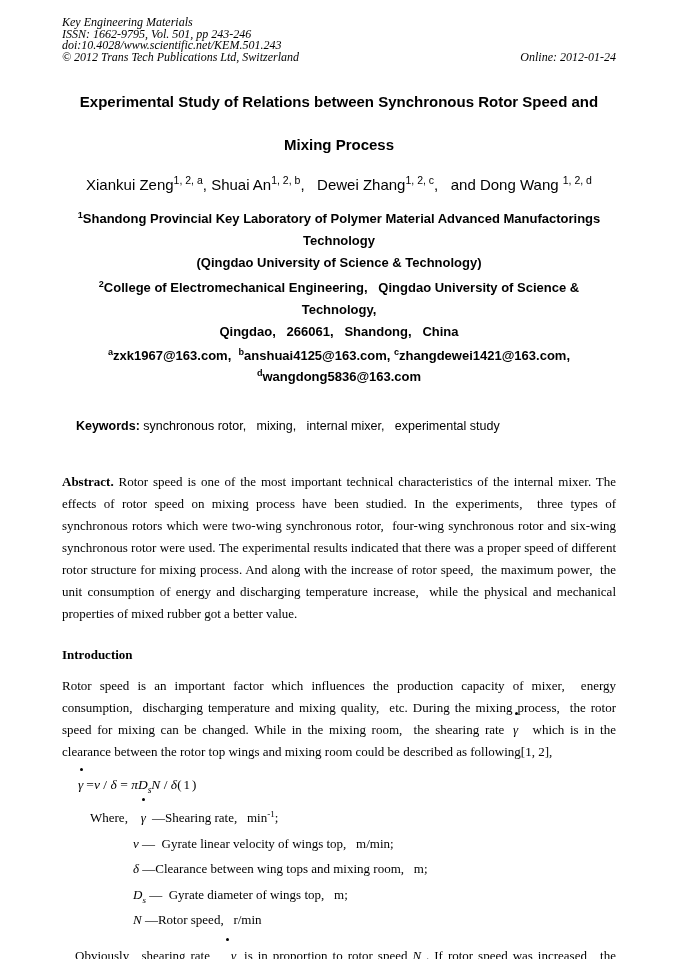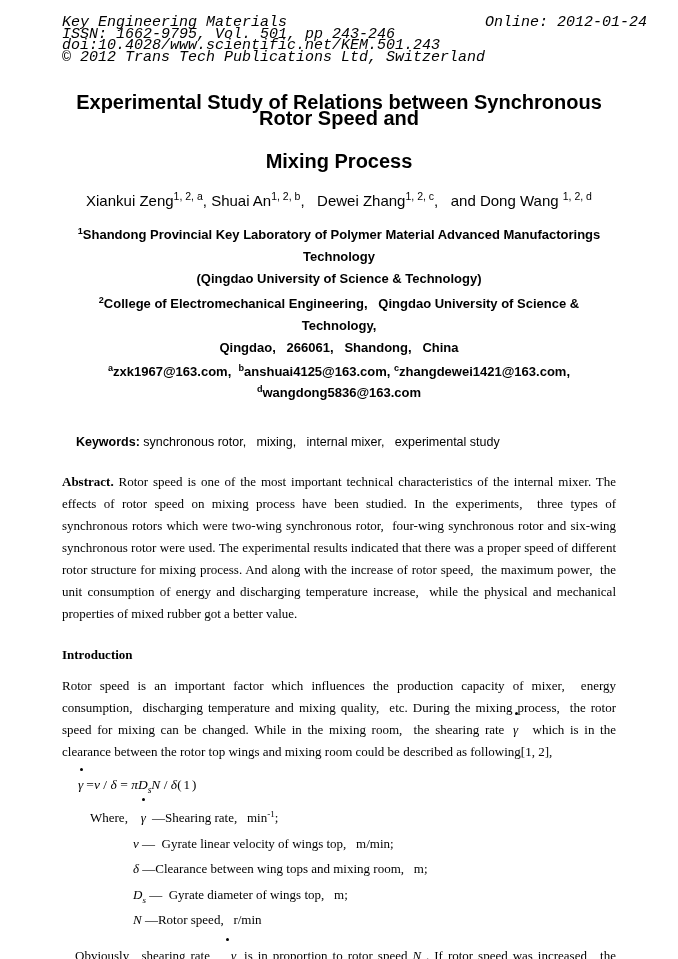--- a/index.html
+++ b/index.html
@@ -5,32 +5,32 @@
   html, body { margin: 0; padding: 0; background: #ffffff; }
   body {
     width: 678px; height: 959px; overflow: hidden;
     color: #000;
     font-family: "Liberation Serif", "DejaVu Serif", serif;
   }
   .page { padding: 17px 62px 0 62px; }
 
   
   .hdr {
-    display: flex; justify-content: space-between; align-items: flex-start;
-    font-family: Liberation Mono, monospace;
-    font-style: italic; font-size: 15px; line-height: 11.5px;
+    display: flex; justify-content: space-between; align-items: flex-end;
+    font-family: Liberation Serif, serif;
+    font-style: italic; font-size: 12px; line-height: 11.5px;
   }
   .hdr-left div { white-space: pre; }
   .hdr-right { text-align: right; white-space: pre; }
 
   
   .title {
     margin-top: 31px; text-align: center;
     font-family: "Liberation Sans", "DejaVu Sans", sans-serif;
-    font-weight: bold; font-size: 20px; line-height: 16px;
+    font-weight: bold; font-size: 15px; line-height: 16px;
   }
   .t-line + .t-line { margin-top: 27px; }
 
   .authors {
     margin-top: 22px; text-align: center; white-space: pre-wrap;
     font-family: "Liberation Sans", "DejaVu Sans", sans-serif;
     font-size: 15px; line-height: 19px;
   }
   .affil, .emails {
     text-align: center; white-space: pre-wrap;
@@ -47,21 +47,21 @@
     font-size: 12.5px; line-height: 19px;
   }
   .kw-label { font-weight: bold; }
 
   
   .body-text {
     font-family: "Liberation Serif", "DejaVu Serif", serif;
     font-size: 13px; line-height: 22px;
     text-align: justify; white-space: pre-wrap;
   }
-  .abstract { }
+  .abstract { margin-top: 16px; }
   .section-heading {
     margin-top: 19px;
     font-family: "Liberation Serif", "DejaVu Serif", serif;
     font-weight: bold; font-size: 13px; line-height: 22px;
   }
   .intro-para { margin-top: 9px; }
 
   .eq-row {
     display: flex; justify-content: flex-start; align-items: flex-end;
     margin-top: 12px;

